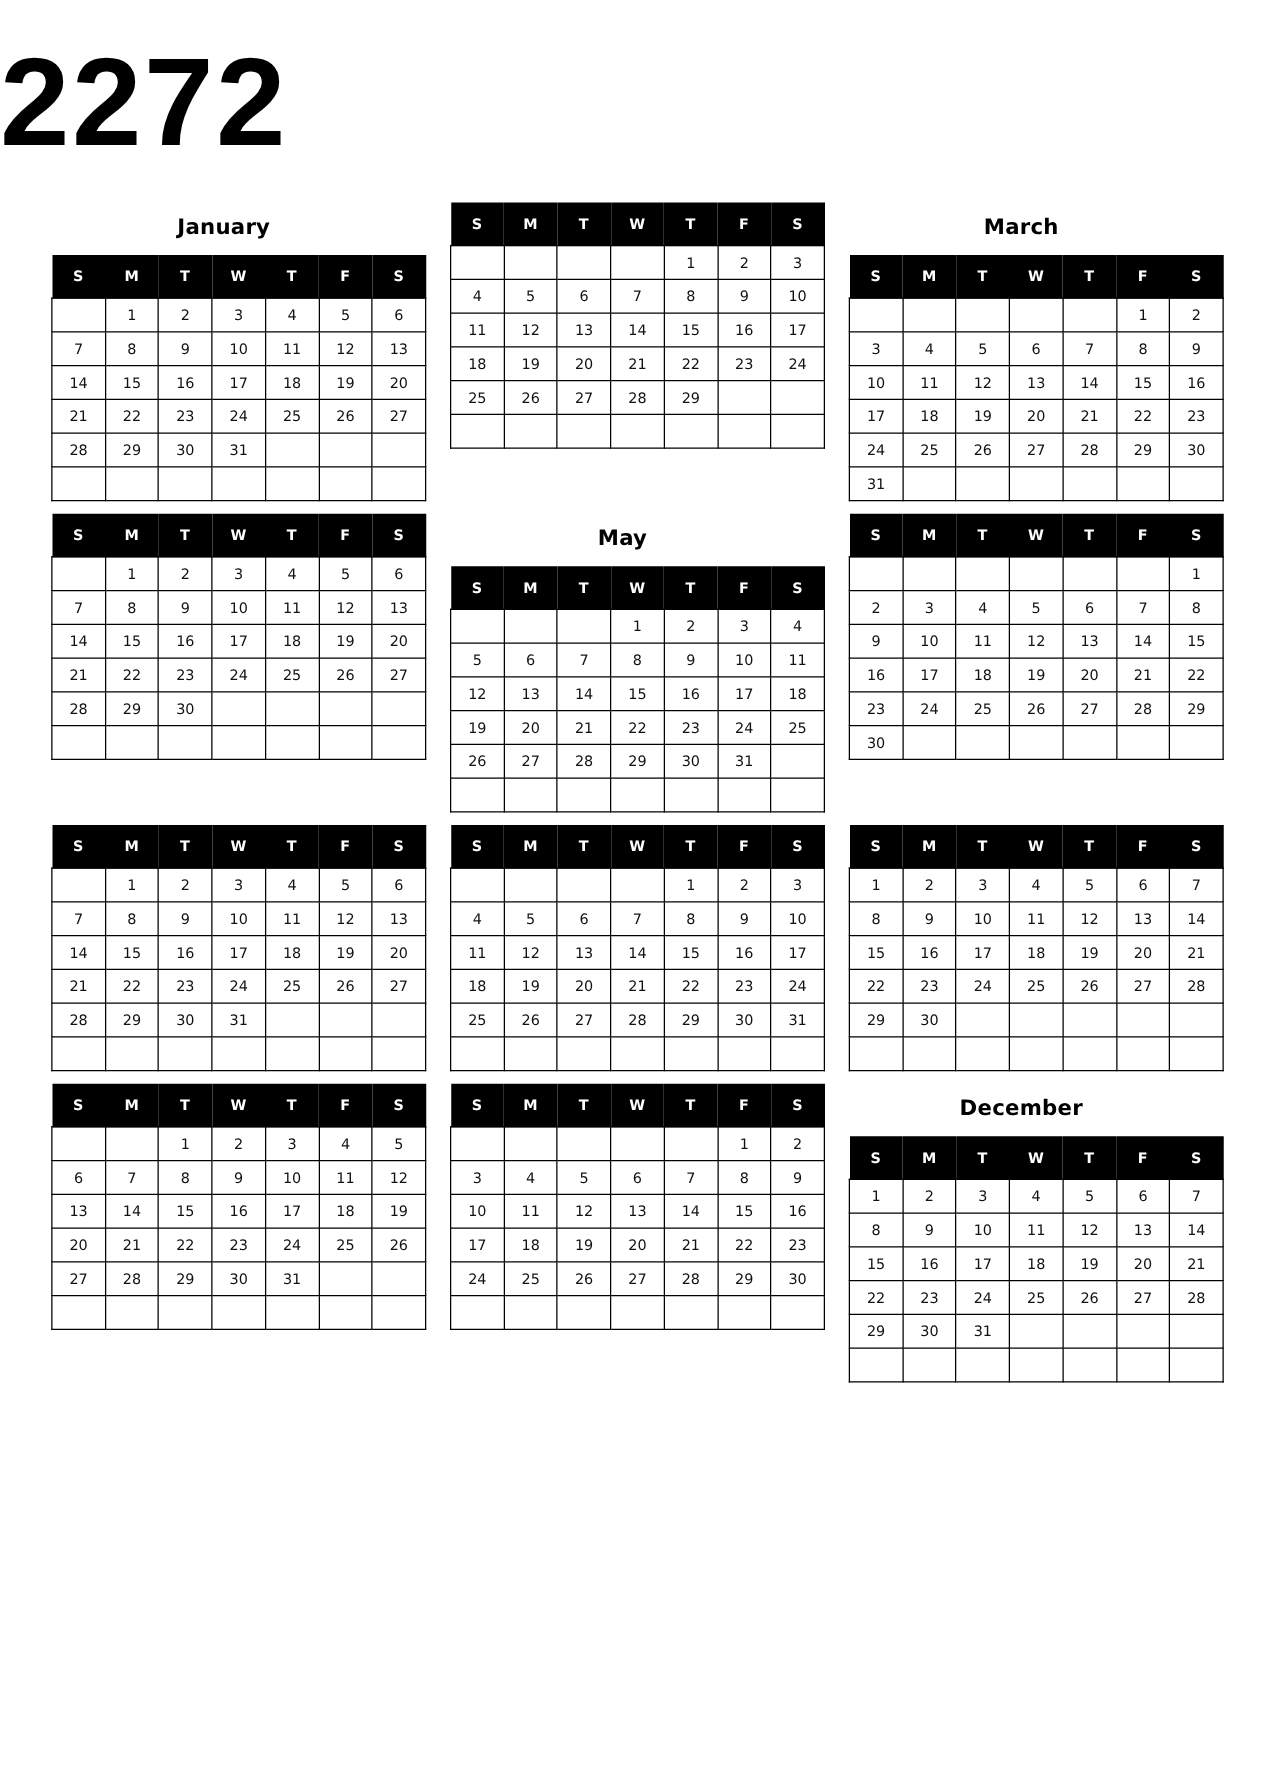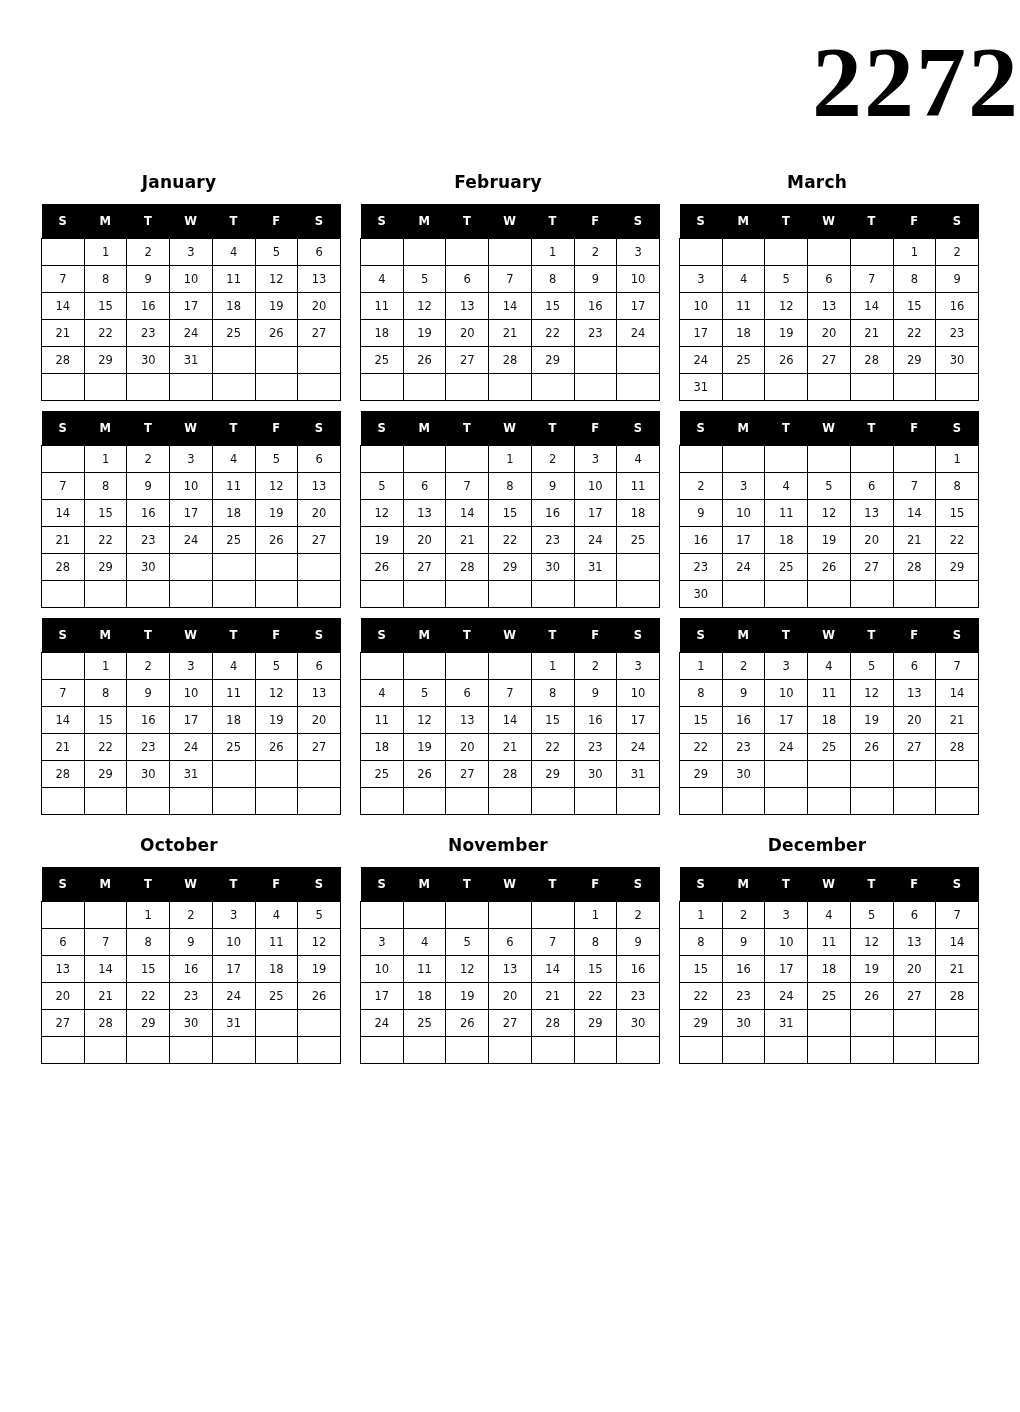--- a/index.html
+++ b/index.html
@@ -15,28 +15,28 @@
     position: relative;
     overflow: hidden;
   }
   .page {
     width: 1020px;
     height: 1412px;
     box-sizing: border-box;
     padding: 0;
   }
   .year-title {
-    text-align: right;
+    text-align: left;
     font-size: 100px;
     font-weight: bold;
     letter-spacing: 2px;
     line-height: 1;
     margin: 18px 0 0 0;
     padding-top: 14px;
-    font-family: Liberation Serif, serif;
+    font-family: Liberation Sans, sans-serif;
   }
   .months-grid {
     display: grid;
     grid-template-columns: repeat(3, 300px);
     column-gap: 19px;
     row-gap: 0;
     justify-content: center;
     margin-top: 30px;
   }
   .month {
@@ -150,21 +150,20 @@
               <td></td>
               <td></td>
               <td></td>
               <td></td>
               <td></td>
             </tr>
           </tbody>
         </table>
       </div>
       <div class="month">
-        <div class="month-name">February</div>
         <table class="cal">
           <thead>
             <tr class="head-row">
               <th>S</th>
               <th>M</th>
               <th>T</th>
               <th>W</th>
               <th>T</th>
               <th>F</th>
               <th>S</th>
@@ -365,20 +364,21 @@
               <td></td>
               <td></td>
               <td></td>
               <td></td>
               <td></td>
             </tr>
           </tbody>
         </table>
       </div>
       <div class="month">
+        <div class="month-name">May</div>
         <table class="cal">
           <thead>
             <tr class="head-row">
               <th>S</th>
               <th>M</th>
               <th>T</th>
               <th>W</th>
               <th>T</th>
               <th>F</th>
               <th>S</th>
@@ -720,21 +720,20 @@
               <td></td>
               <td></td>
               <td></td>
               <td></td>
               <td></td>
             </tr>
           </tbody>
         </table>
       </div>
       <div class="month">
-        <div class="month-name">October</div>
         <table class="cal">
           <thead>
             <tr class="head-row">
               <th>S</th>
               <th>M</th>
               <th>T</th>
               <th>W</th>
               <th>T</th>
               <th>F</th>
               <th>S</th>
@@ -792,21 +791,20 @@
               <td></td>
               <td></td>
               <td></td>
               <td></td>
               <td></td>
             </tr>
           </tbody>
         </table>
       </div>
       <div class="month">
-        <div class="month-name">November</div>
         <table class="cal">
           <thead>
             <tr class="head-row">
               <th>S</th>
               <th>M</th>
               <th>T</th>
               <th>W</th>
               <th>T</th>
               <th>F</th>
               <th>S</th>

